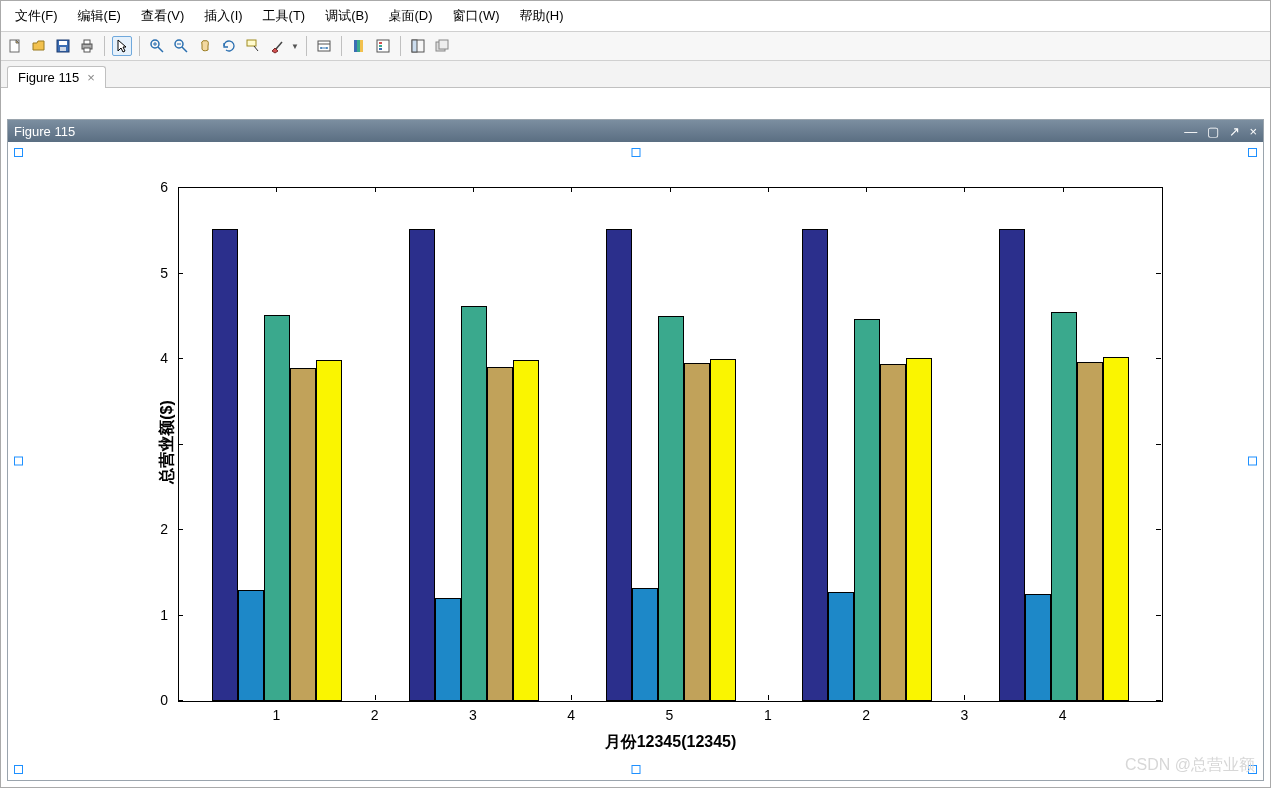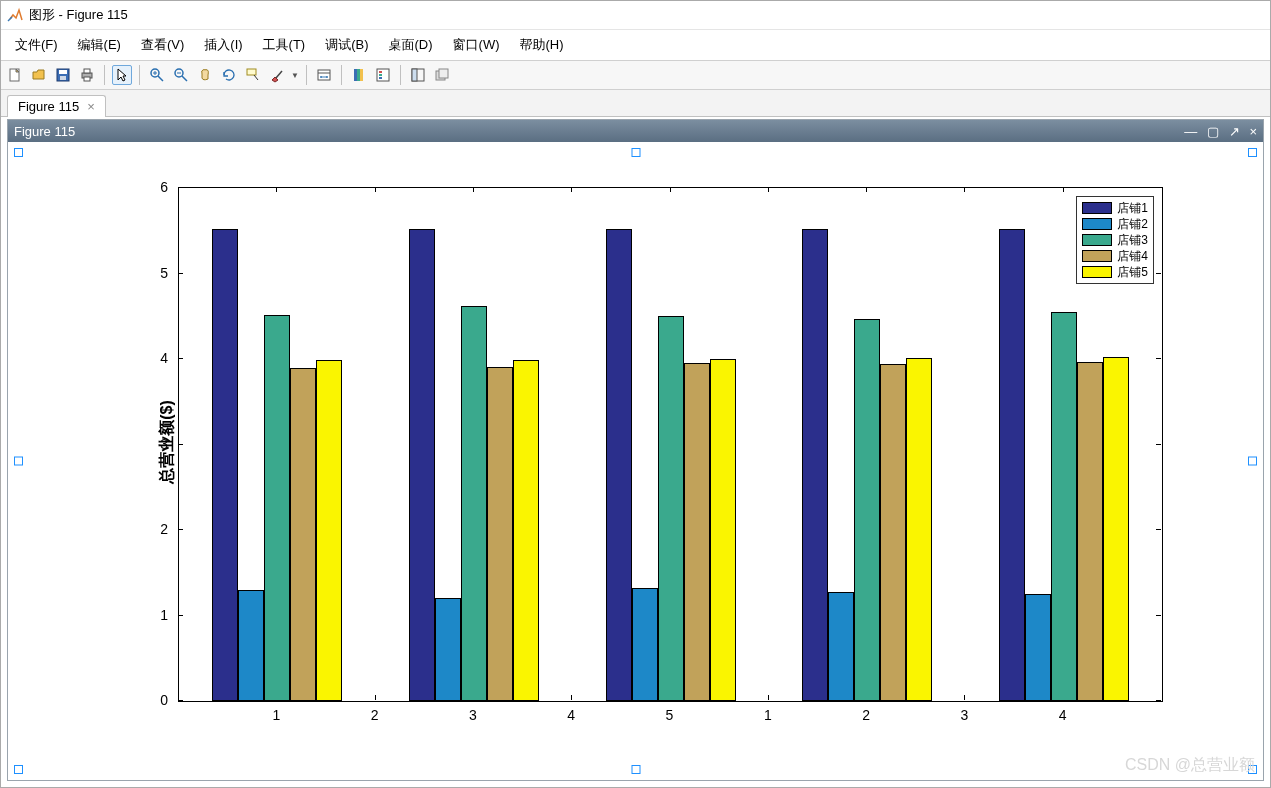--- a/index.html
+++ b/index.html
@@ -30,29 +30,20 @@
   .legend .row{display:flex;align-items:center;line-height:16px}
   .legend .sw{width:28px;height:10px;border:1px solid #000;margin-right:5px}
   .watermark{position:absolute;right:8px;bottom:4px;color:#d7d7d7;font-size:16px}
   svg{display:block}
 </style>
 </head>
 <body>
 
 <div class="window">
 
-  <div class="titlebar">
-    <span class="app-icon">
-      <svg width="16" height="16">
-          <path d="M3 12 L6 8 L9 11 L12 3 L15 13" fill="none" stroke="#e07b2e" stroke-width="1.5"></path>
-          <path d="M1 14 L5 10" stroke="#3b7ab5" stroke-width="1.5"></path>
-        </svg>
-    </span>
-    <span>图形 - Figure 115</span>
-  </div>
 
   <div class="menubar">
     <span>文件(F)</span>
     <span>编辑(E)</span>
     <span>查看(V)</span>
     <span>插入(I)</span>
     <span>工具(T)</span>
     <span>调试(B)</span>
     <span>桌面(D)</span>
     <span>窗口(W)</span>
@@ -193,20 +184,21 @@
       <div class="handle" style="left:6px;top:6px"></div>
       <div class="handle" style="left:50%;top:6px;transform:translateX(-50%)"></div>
       <div class="handle" style="right:6px;top:6px"></div>
       <div class="handle" style="left:6px;top:50%;transform:translateY(-50%)"></div>
       <div class="handle" style="right:6px;top:50%;transform:translateY(-50%)"></div>
       <div class="handle" style="left:6px;bottom:6px"></div>
       <div class="handle" style="left:50%;bottom:6px;transform:translateX(-50%)"></div>
       <div class="handle" style="right:6px;bottom:6px"></div>
 
       <div class="ylabel">总营业额($)</div>
+      <div class="xlabel">月份12345(12345)</div>
 
       <div id="yticks">
           <div class="ytick" style="left: 0px; width: 160px; top: 550px;">0</div>
           <div style="position: absolute; left: 170px; width: 5px; border-top: 1px solid rgb(0, 0, 0); top: 558px;"></div>
           <div style="position: absolute; left: 1148px; width: 5px; border-top: 1px solid rgb(0, 0, 0); top: 558px;"></div>
           <div class="ytick" style="left: 0px; width: 160px; top: 464.5px;">1</div>
           <div style="position: absolute; left: 170px; width: 5px; border-top: 1px solid rgb(0, 0, 0); top: 472.5px;"></div>
           <div style="position: absolute; left: 1148px; width: 5px; border-top: 1px solid rgb(0, 0, 0); top: 472.5px;"></div>
           <div class="ytick" style="left: 0px; width: 160px; top: 379px;">2</div>
           <div style="position: absolute; left: 170px; width: 5px; border-top: 1px solid rgb(0, 0, 0); top: 387px;"></div>
@@ -248,42 +240,20 @@
           <div style="position: absolute; top: 45px; height: 5px; border-left: 1px solid rgb(0, 0, 0); left: 858.1px;"></div>
           <div class="xtick" style="left: 956.4px;">3</div>
           <div style="position: absolute; top: 553px; height: 5px; border-left: 1px solid rgb(0, 0, 0); left: 956.4px;"></div>
           <div style="position: absolute; top: 45px; height: 5px; border-left: 1px solid rgb(0, 0, 0); left: 956.4px;"></div>
           <div class="xtick" style="left: 1054.7px;">4</div>
           <div style="position: absolute; top: 553px; height: 5px; border-left: 1px solid rgb(0, 0, 0); left: 1054.7px;"></div>
           <div style="position: absolute; top: 45px; height: 5px; border-left: 1px solid rgb(0, 0, 0); left: 1054.7px;"></div>
         </div>
 
       <div class="plot" id="plot">
-        <div class="legend" id="legend">
-            <div class="row">
-              <div class="sw" style="background: rgb(43, 47, 140);"></div>
-              <span>店铺1</span>
-            </div>
-            <div class="row">
-              <div class="sw" style="background: rgb(29, 136, 200);"></div>
-              <span>店铺2</span>
-            </div>
-            <div class="row">
-              <div class="sw" style="background: rgb(58, 169, 141);"></div>
-              <span>店铺3</span>
-            </div>
-            <div class="row">
-              <div class="sw" style="background: rgb(193, 162, 90);"></div>
-              <span>店铺4</span>
-            </div>
-            <div class="row">
-              <div class="sw" style="background: rgb(250, 245, 0);"></div>
-              <span>店铺5</span>
-            </div>
-          </div>
       <div class="bar" style="left: 33.3px; width: 26px; height: 471.96px; background: rgb(43, 47, 140);"></div>
           <div class="bar" style="left: 59.3px; width: 26px; height: 111.15px; background: rgb(29, 136, 200);"></div>
           <div class="bar" style="left: 85.3px; width: 26px; height: 386.46px; background: rgb(58, 169, 141);"></div>
           <div class="bar" style="left: 111.3px; width: 26px; height: 333.45px; background: rgb(193, 162, 90);"></div>
           <div class="bar" style="left: 137.3px; width: 26px; height: 341.145px; background: rgb(250, 245, 0);"></div>
           <div class="bar" style="left: 229.9px; width: 26px; height: 471.96px; background: rgb(43, 47, 140);"></div>
           <div class="bar" style="left: 255.9px; width: 26px; height: 102.6px; background: rgb(29, 136, 200);"></div>
           <div class="bar" style="left: 281.9px; width: 26px; height: 395.01px; background: rgb(58, 169, 141);"></div>
           <div class="bar" style="left: 307.9px; width: 26px; height: 334.305px; background: rgb(193, 162, 90);"></div>
           <div class="bar" style="left: 333.9px; width: 26px; height: 341.145px; background: rgb(250, 245, 0);"></div>

